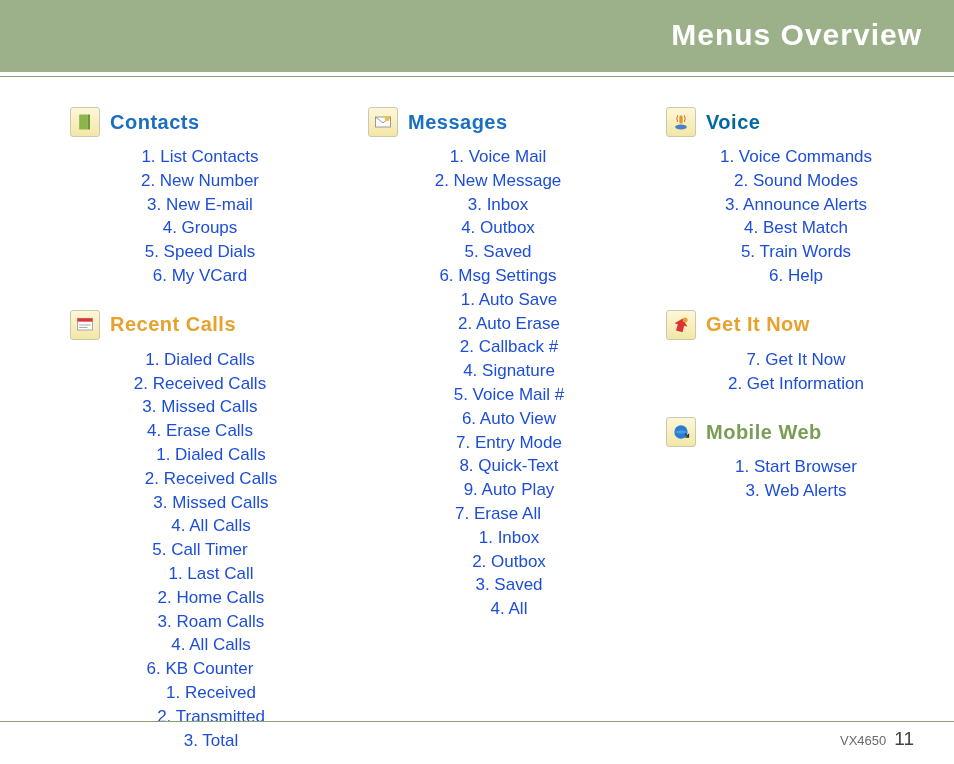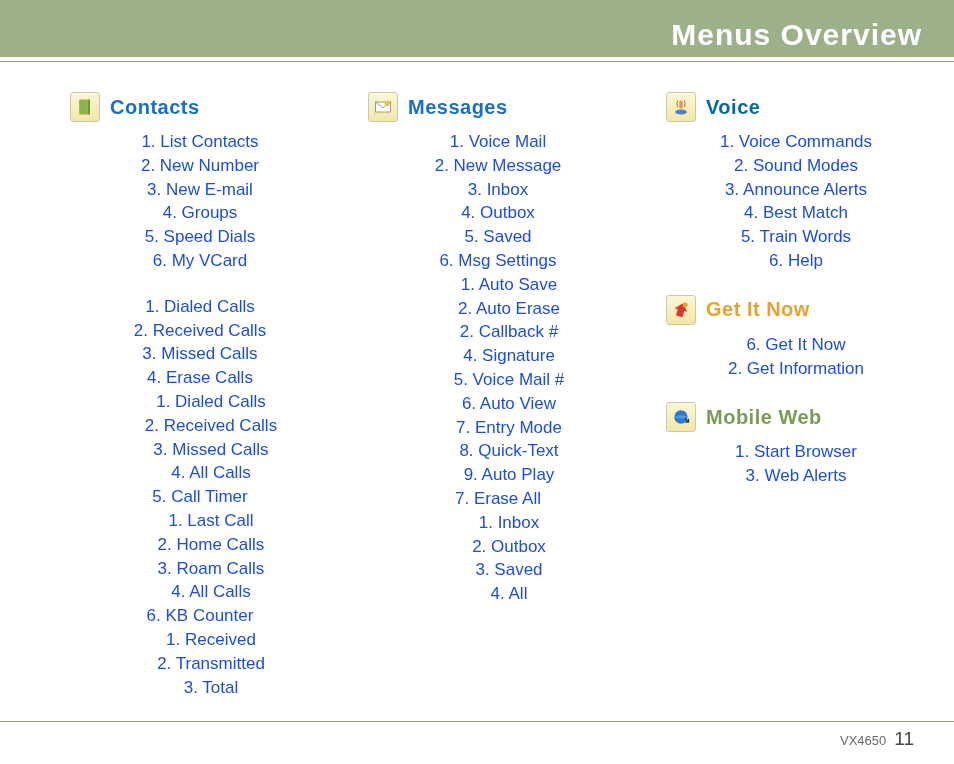--- a/index.html
+++ b/index.html
@@ -6,21 +6,21 @@
   body {
     width: 954px;
     height: 764px;
     background: #ffffff;
     font-family: "Helvetica Neue", Helvetica, Arial, sans-serif;
     position: relative;
     overflow: hidden;
   }
   .header-band {
     background: #9cb18a;
-    height: 57px;
+    height: 72px;
     width: 100%;
     position: relative;
   }
   .header-title {
     position: absolute;
     right: 32px;
     top: 18px;
     color: #ffffff;
     font-size: 30px;
     font-weight: 600;
@@ -130,20 +130,31 @@
           <li>1. List Contacts</li>
           <li>2. New Number</li>
           <li>3. New E-mail</li>
           <li>4. Groups</li>
           <li>5. Speed Dials</li>
           <li>6. My VCard</li>
         </ol>
     </div>
 
     <div class="section">
+      <div class="sec-head">
+        <div class="icon">
+          <svg viewBox="0 0 24 24">
+              <rect x="3" y="4" width="18" height="14" fill="#fff" stroke="#999"></rect>
+              <rect x="3" y="4" width="18" height="4" fill="#d33"></rect>
+              <line x1="5" y1="12" x2="19" y2="12" stroke="#999"></line>
+              <line x1="5" y1="15" x2="15" y2="15" stroke="#999"></line>
+            </svg>
+        </div>
+        <div class="sec-title c-orange">Recent Calls</div>
+      </div>
       <ol class="list">
           <li>1. Dialed Calls</li>
           <li>2. Received Calls</li>
           <li>3. Missed Calls</li>
           <li>4. Erase Calls</li>
           <ol class="sublist">
             <li>1. Dialed Calls</li>
             <li>2. Received Calls</li>
             <li>3. Missed Calls</li>
             <li>4. All Calls</li>
@@ -237,21 +248,21 @@
       <div class="sec-head">
         <div class="icon">
           <svg viewBox="0 0 24 24">
               <path d="M4 12 L12 4 L20 12 L16 12 L16 20 L8 20 L8 12 Z" fill="#d33" transform="rotate(15 12 12)"></path>
               <circle cx="17" cy="6" r="3" fill="#e6a22d"></circle>
             </svg>
         </div>
         <div class="sec-title c-orange">Get It Now</div>
       </div>
       <ol class="list">
-          <li>6. Get It Now</li>
+          <li>7. Get It Now</li>
           <li>2. Get Information</li>
         </ol>
     </div>
 
     <div class="section">
       <div class="sec-head">
         <div class="icon">
           <svg viewBox="0 0 24 24">
               <circle cx="12" cy="12" r="8" fill="#2a7bd4"></circle>
               <path d="M4 12 Q12 8 20 12 Q12 16 4 12" fill="#4a9be4"></path>

